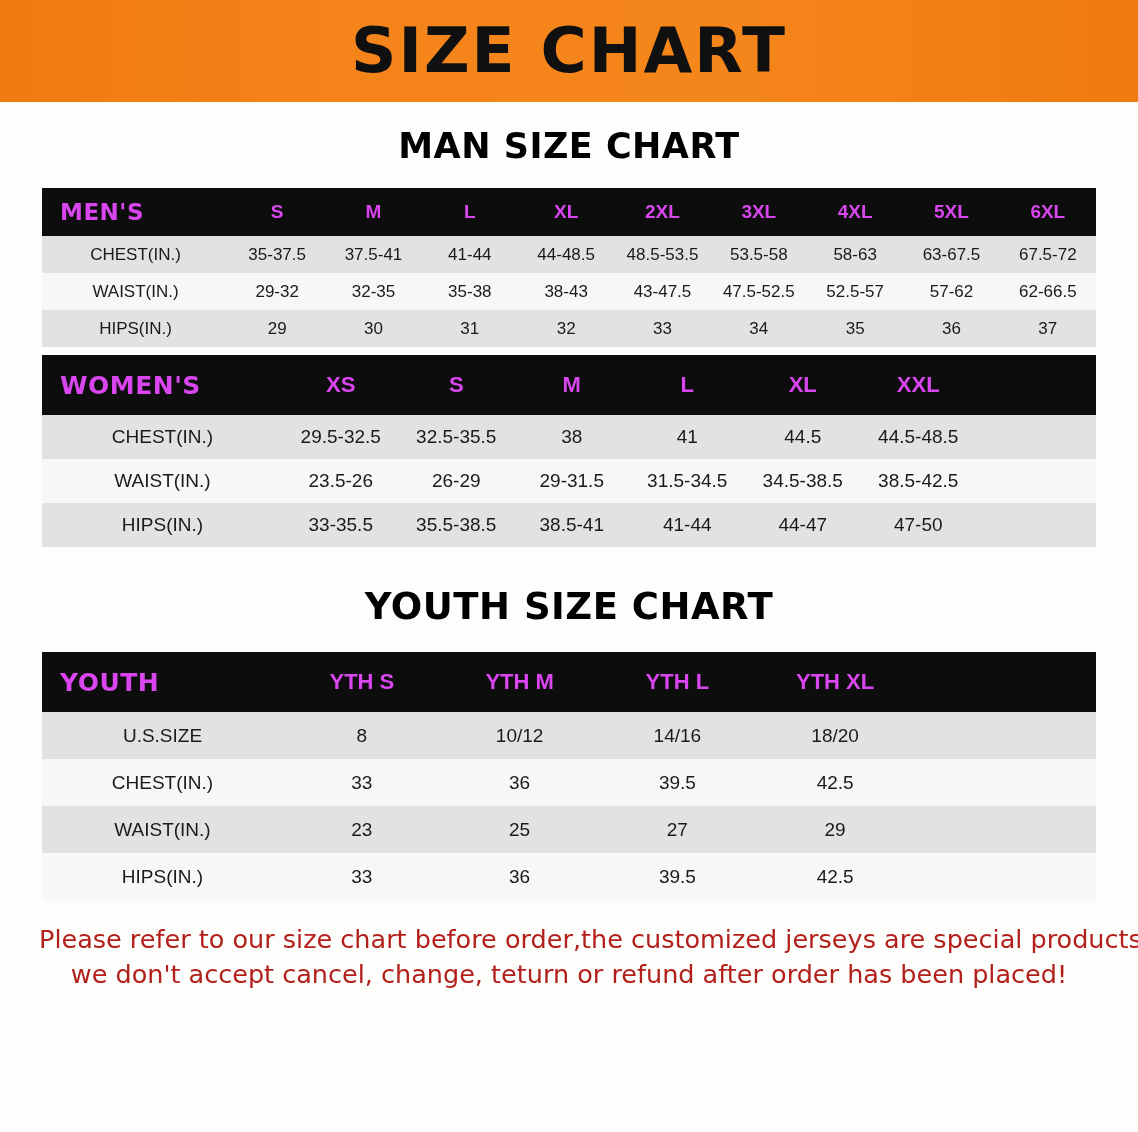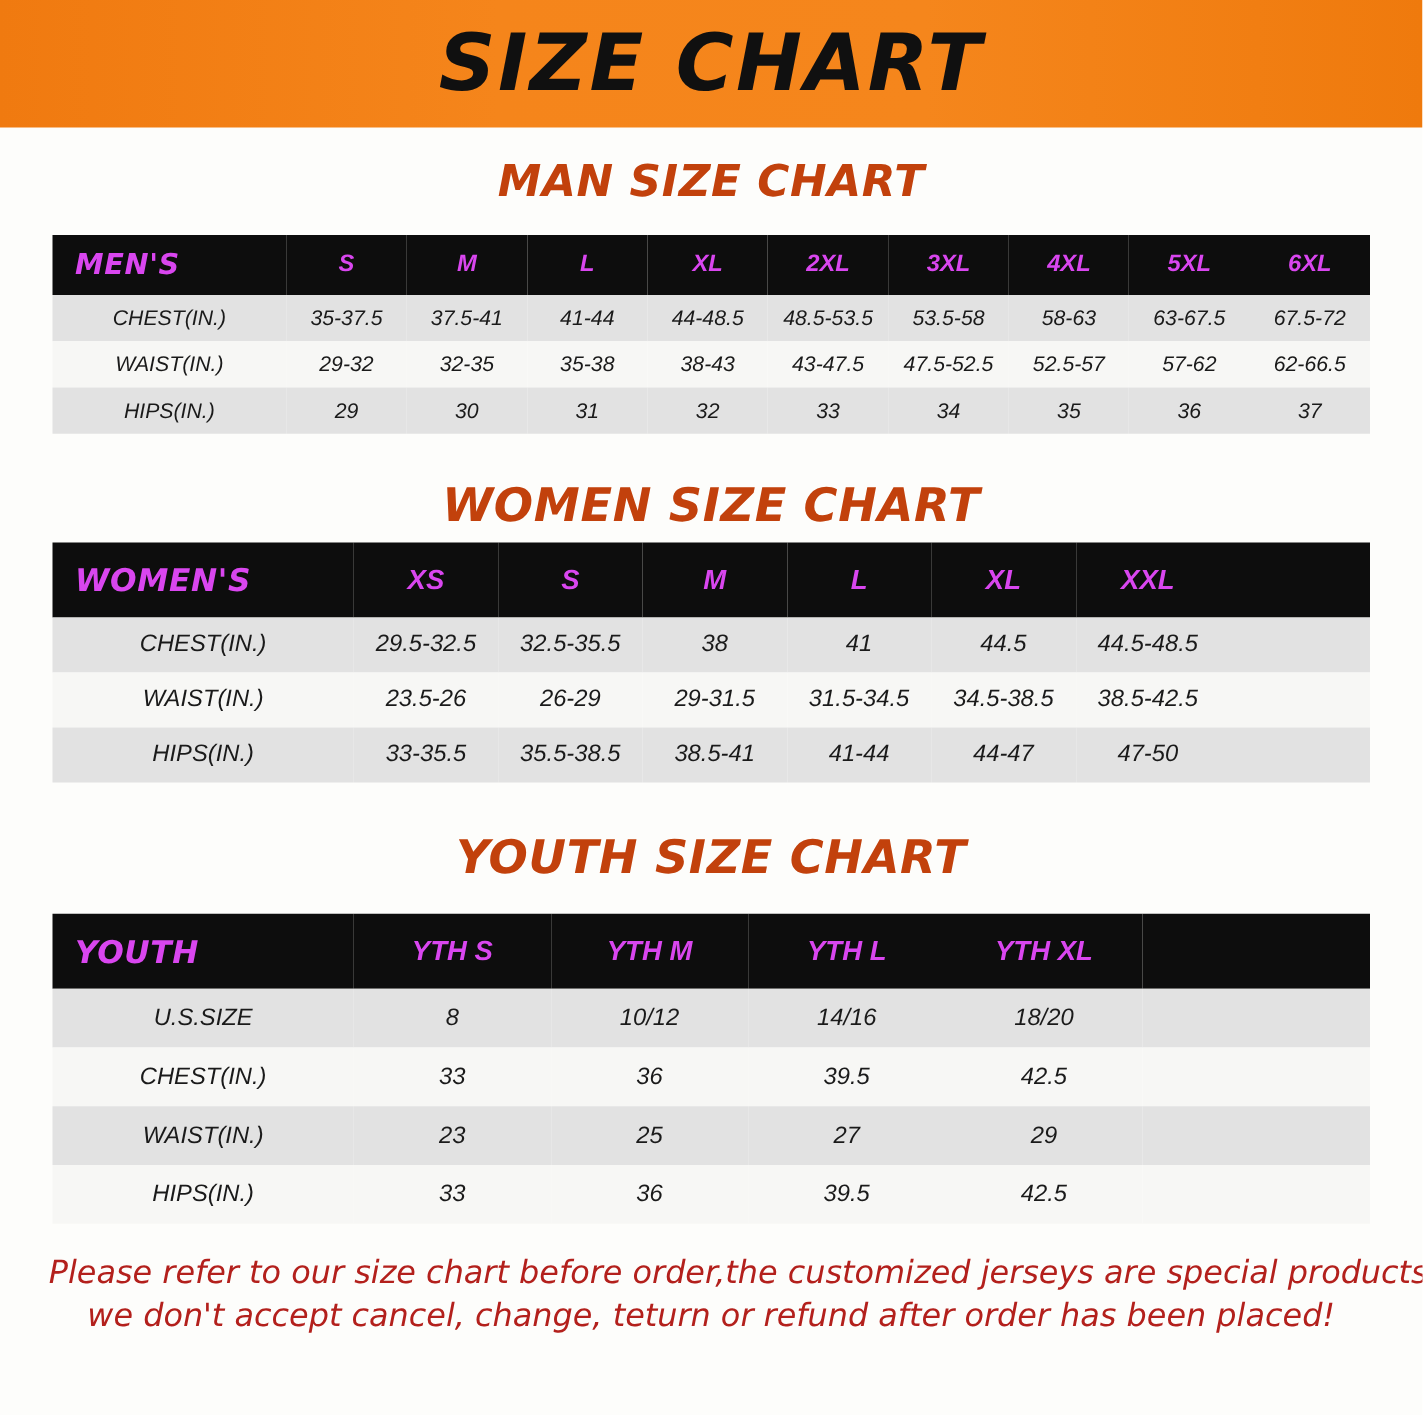--- a/index.html
+++ b/index.html
@@ -13,21 +13,20 @@
     font-family: "Liberation Sans", sans-serif;
     color: #111111;
     overflow: hidden;
     position: relative;
   }
   .page {
     width: 1138px;
     height: 1132px;
     position: relative;
     background: #fdfdfb;
-    font-style: italic;
   }
 
   
   .banner {
     height: 102px;
     background: linear-gradient(90deg, #f07a10 0%, #f5851b 35%, #f5861c 65%, #ef7a0d 100%);
     display: flex;
     align-items: center;
     justify-content: center;
   }
@@ -39,21 +38,21 @@
     color: #101010;
     line-height: 1;
     margin-top: -2px;
   }
 
   
   .section-title {
     text-align: center;
     font-family: "DejaVu Sans", sans-serif;
     font-weight: bold;
-    color: #c2410c;
+    color: #000000;
   }
   .title-man   { font-size: 35px; margin-top: 24px; letter-spacing: 0.5px; }
   .title-women { font-size: 37px; margin-top: 36px; letter-spacing: 0.5px; }
   .title-youth { font-size: 37px; margin-top: 38px; letter-spacing: 0.5px; }
 
   
   .table-wrap {
     margin: 0 auto;
     width: 1054px;
   }
@@ -186,21 +185,20 @@
           <td>33</td>
           <td>34</td>
           <td>35</td>
           <td>36</td>
           <td>37</td>
         </tr>
       </tbody>
     </table>
   </div>
 
-  <div class="section-title title-women">WOMEN SIZE CHART</div>
   <div class="table-wrap mt-women">
     <table class="size-table" id="women-table">
       <thead>
         <tr>
           <th class="rowlabel" style="width:222px">WOMEN'S</th>
           <th>XS</th>
           <th>S</th>
           <th>M</th>
           <th>L</th>
           <th>XL</th>

